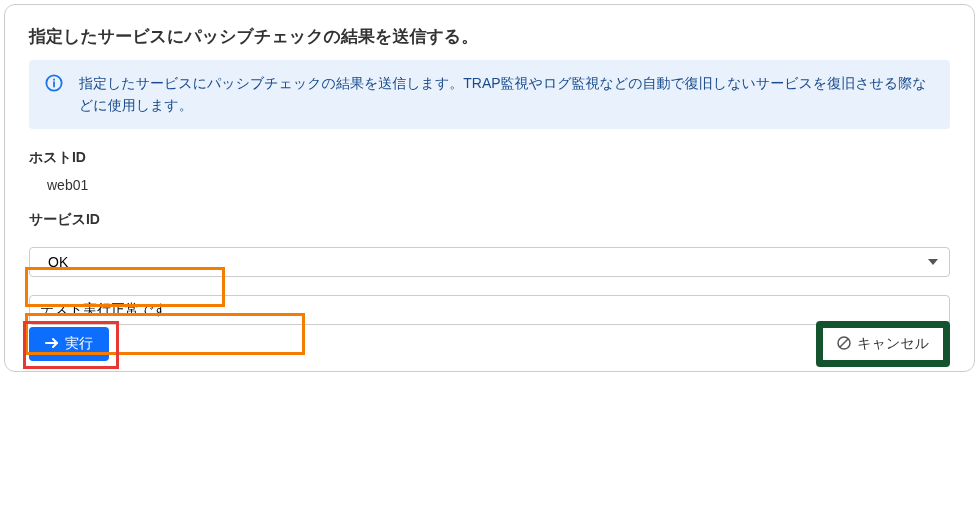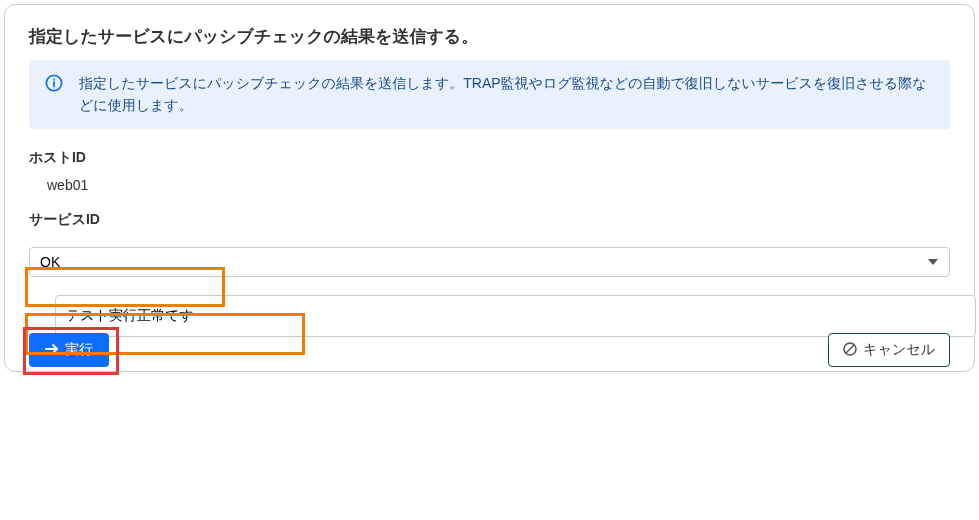--- a/index.html
+++ b/index.html
@@ -76,21 +76,21 @@
       z-index: 10;
     }
     .highlight-red {
       border: 3px solid #e53935;
       position: absolute;
       pointer-events: none;
       z-index: 10;
     }
     .select-field {
       width: 100%;
-      padding: 6px 10px;
+      padding: 6px 18px;
       font-size: 14px;
       border: 1px solid #ccc;
       border-radius: 4px;
       background: #fff;
       appearance: none;
       -webkit-appearance: none;
       position: relative;
     }
     .select-wrapper {
       position: relative;
@@ -104,25 +104,24 @@
       transform: translateY(-50%);
       width: 0;
       height: 0;
       border-left: 5px solid transparent;
       border-right: 5px solid transparent;
       border-top: 6px solid #555;
       pointer-events: none;
     }
     .text-input {
       width: 100%;
-      padding: 12px 10px;
+      padding: 6px 10px;
       font-size: 14px;
       border: 1px solid #ccc;
       border-radius: 4px;
-      margin-left: 26px;
     }
     .button-row {
       position: absolute;
       bottom: 4px;
       left: 24px;
       right: 24px;
       display: flex;
       justify-content: space-between;
       align-items: center;
     }
@@ -134,21 +133,21 @@
       padding: 8px 16px;
       font-size: 14px;
       cursor: pointer;
       display: inline-flex;
       align-items: center;
       gap: 6px;
     }
     .btn-secondary {
       background: #fff;
       color: #333;
-      border: 1px solid #14532d;
+      border: 7px solid #14532d;
       border-radius: 4px;
       padding: 7px 14px;
       font-size: 14px;
       cursor: pointer;
       display: inline-flex;
       align-items: center;
       gap: 6px;
     }
     .arrow-icon svg {
       width: 14px;

